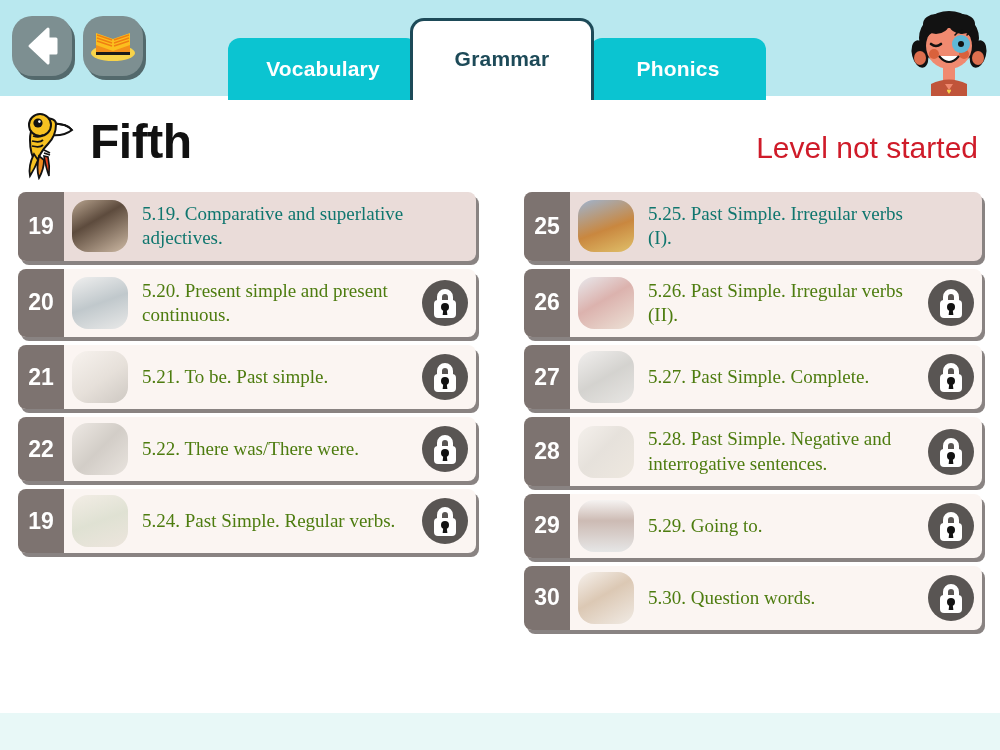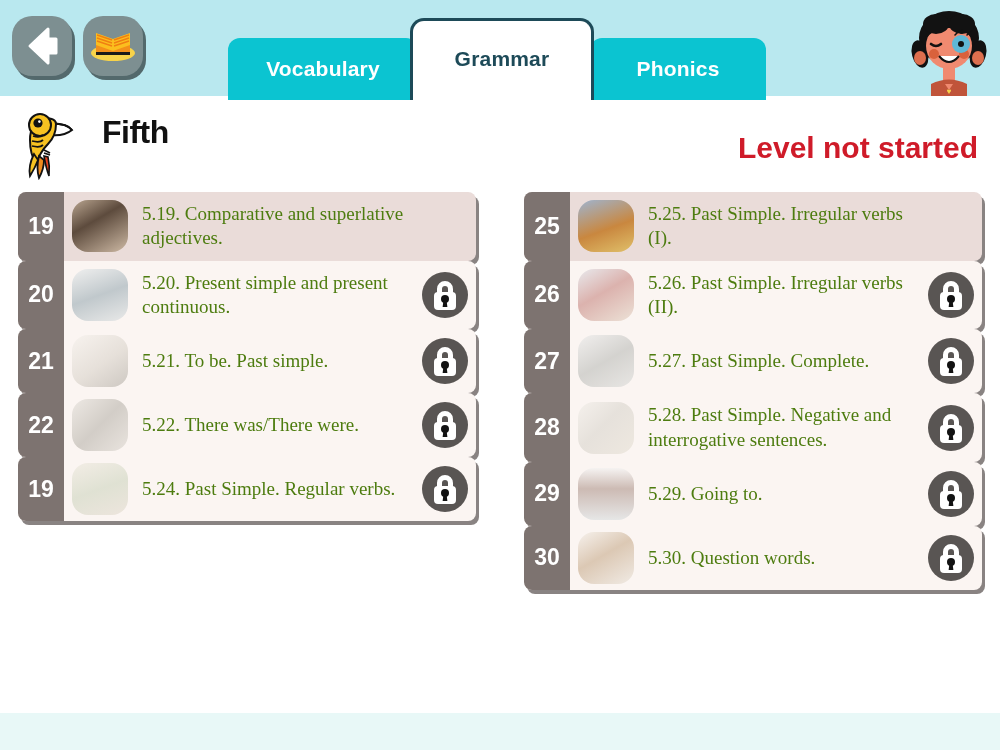--- a/index.html
+++ b/index.html
@@ -96,32 +96,32 @@
   }
   .bird-icon {
     position: absolute;
     left: 14px; top: 8px;
     width: 62px; height: 72px;
   }
   .bird-icon svg { display: block; }
 
   .level-title {
     position: absolute;
-    left: 102px; top: 14px;
-    font-size: 32px;
+    left: 90px; top: 14px;
+    font-size: 48px;
     font-weight: bold;
     color: #111111;
     letter-spacing: -0.5px;
   }
 
   .level-status {
     position: absolute;
     right: 22px; top: 31px;
     font-size: 30px;
-    font-weight: bold;
+    font-weight: normal;
     color: #cf1b29;
   }
 
   
   .columns {
     position: absolute;
     left: 0; top: 192px;
     width: 1000px;
   }
   .col {
@@ -132,21 +132,21 @@
   .col.left  { left: 18px; }
   .col.right { left: 524px; }
 
   .lesson-row {
     position: relative;
     display: flex;
     align-items: stretch;
     background: #fbf5f2;
     border-radius: 8px;
     box-shadow: 3px 4px 0 rgba(40,30,28,0.55);
-    margin-bottom: 0;
+    margin-bottom: 8px;
     overflow: hidden;
     cursor: pointer;
     min-height: 63px;
   }
   .lesson-row.current {
     background: #eadcd9;
   }
 
   .row-num {
     flex: 0 0 46px;
@@ -175,21 +175,21 @@
     flex: 1 1 auto;
     display: flex;
     align-items: center;
     padding: 10px 8px 10px 14px;
     font-family: "Liberation Serif", serif;
     font-size: 19px;
     line-height: 1.28;
     color: #4d7c0f;
   }
   .lesson-row.current .row-title {
-    color: #4d7c0f;
+    color: #0f766e;
   }
 
   .lock {
     flex: 0 0 56px;
     display: flex;
     align-items: center;
     justify-content: center;
     padding-right: 6px;
   }
   .lock svg { display: block; }

